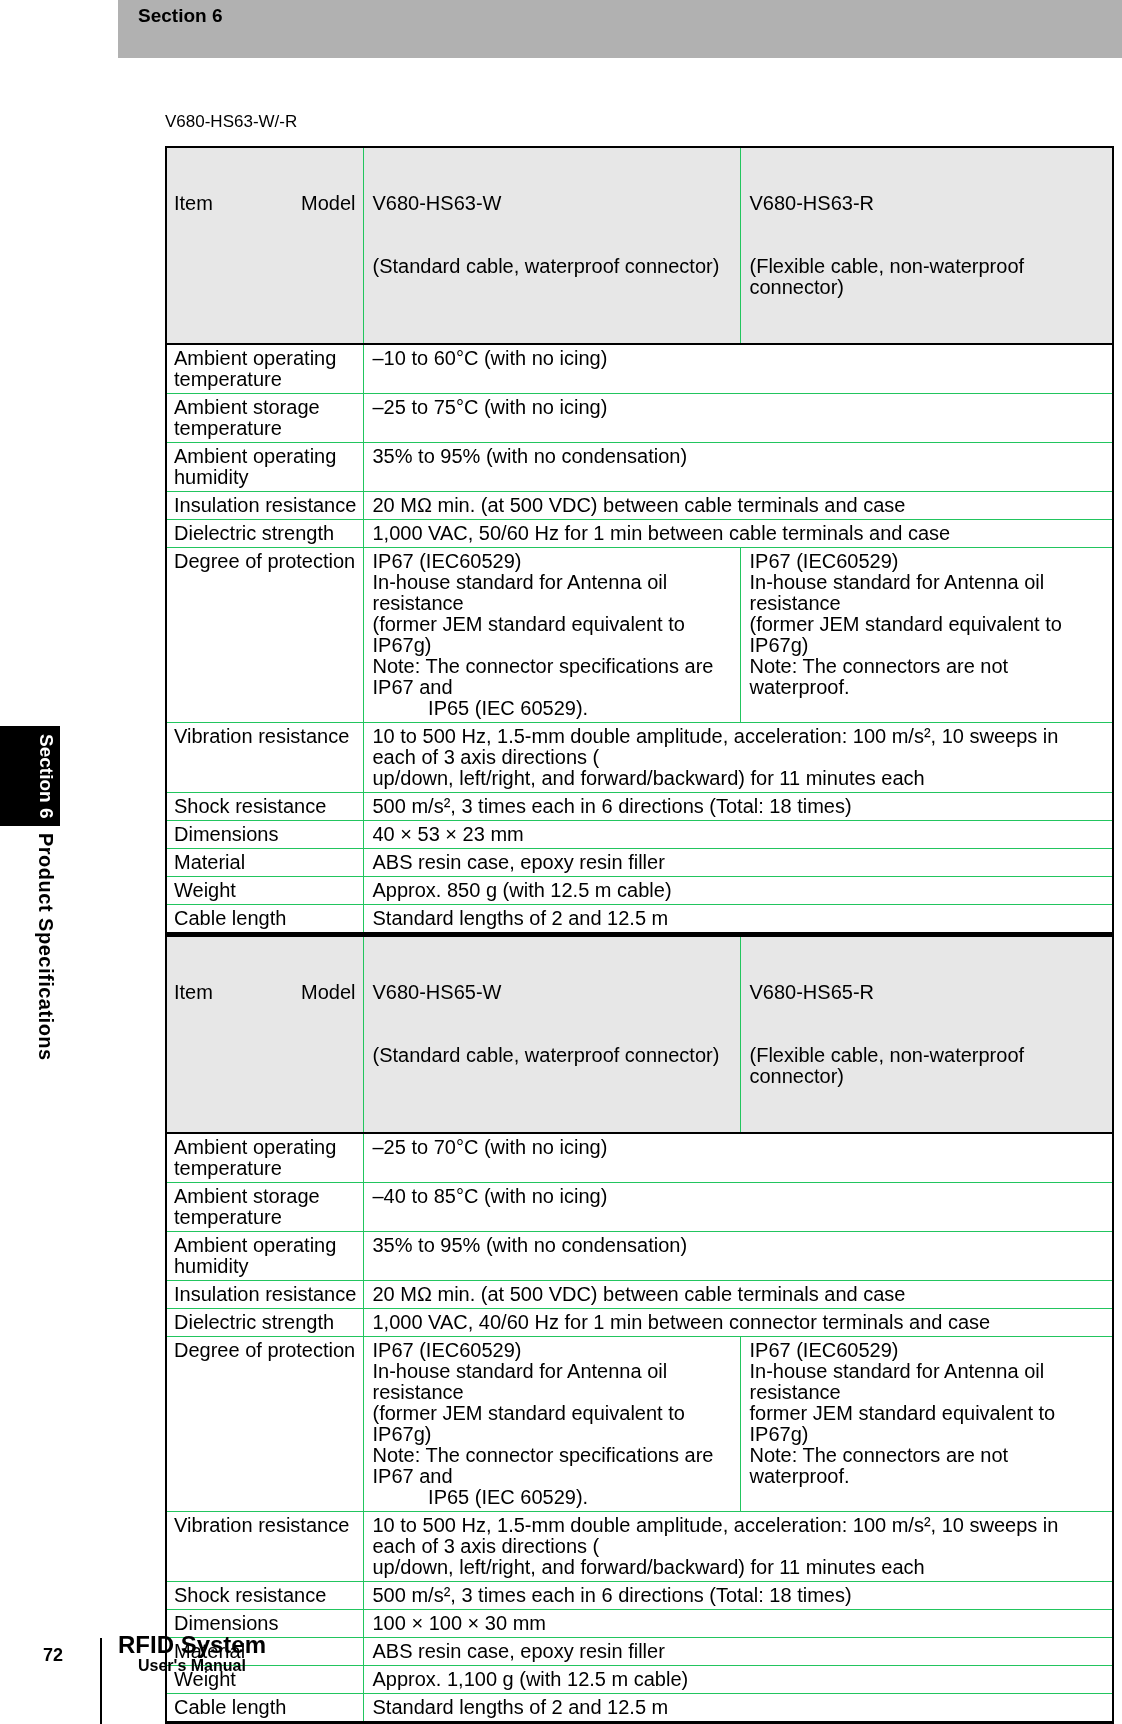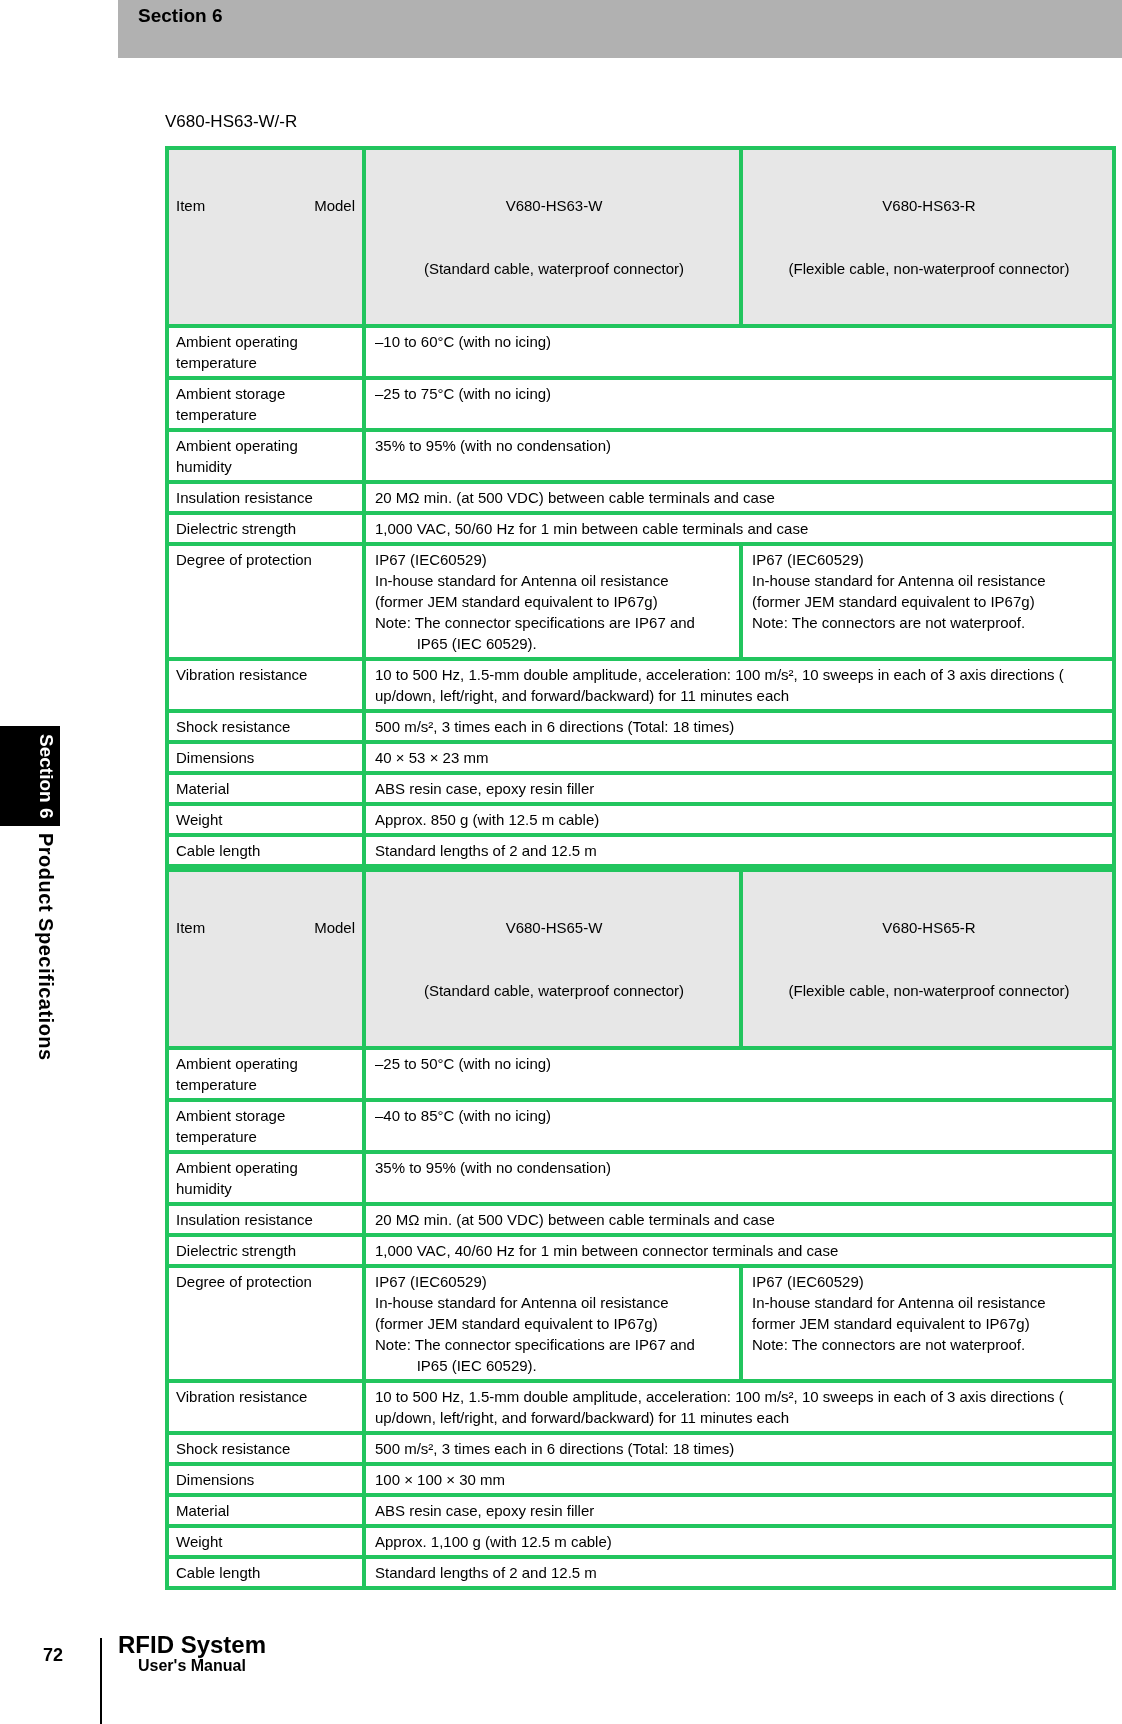--- a/index.html
+++ b/index.html
@@ -42,27 +42,27 @@
   .content { position: absolute; left: 165px; top: 0; width: 797px; }
   .table-title { font-size: 17px; margin: 0; font-weight: normal; }
   #title1 { margin-top: 112px; margin-bottom: 14px; }
   #title2 { margin-top: 49px; margin-bottom: 14px; }
 
   table.spec {
     border-collapse: collapse; width: 947px; table-layout: fixed;
     border: 2px solid #000; border-bottom: 3px solid #000;
   }
   table.spec td {
-    border: 4px solid #22c55e; vertical-align: top;
-    font-size: 15px; line-height: 21px; white-space: pre-wrap;
+    border: 1px solid #22c55e; vertical-align: top;
+    font-size: 20px; line-height: 21px; white-space: pre-wrap;
     padding: 3px 6px 3px 9px;
   }
   table.spec td.lbl { padding: 3px 4px 3px 7px; }
   table.spec tr.head td {
-    background: #e7e7e7; text-align: center; border-bottom: 2px solid #000;
+    background: #e7e7e7; border-bottom: 2px solid #000;
   }
   table.spec tr.head td.im { padding: 3px 7px; text-align: left; }
   .im-wrap { display: flex; justify-content: space-between; }
   col.c1 { width: 197px; } col.c2 { width: 377px; } col.c3 { width: 373px; }
 
   
   .footer-num  { position: absolute; left: 43px;  top: 1645px; font-size: 18px; font-weight: bold; }
   .footer-rule { position: absolute; left: 100px; top: 1638px; width: 2px; height: 86px; background: #000; }
   .footer-title{ position: absolute; left: 118px; top: 1631px; font-size: 24px; font-weight: bold; }
   .footer-sub  { position: absolute; left: 118px; top: 1657px; font-size: 16px; font-weight: bold; margin-left: 20px; }
@@ -189,21 +189,21 @@
           <div>(Standard cable, waterproof connector)</div>
         </td>
         <td>
           <div>V680-HS65-R</div>
           <div>(Flexible cable, non-waterproof connector)</div>
         </td>
       </tr>
       <tr>
         <td class="lbl">Ambient operating
 temperature</td>
-        <td colspan="2">–25 to 50°C (with no icing)</td>
+        <td colspan="2">–25 to 70°C (with no icing)</td>
       </tr>
       <tr>
         <td class="lbl">Ambient storage
 temperature</td>
         <td colspan="2">–40 to 85°C (with no icing)</td>
       </tr>
       <tr>
         <td class="lbl">Ambient operating
 humidity</td>
         <td colspan="2">35% to 95% (with no condensation)</td>

